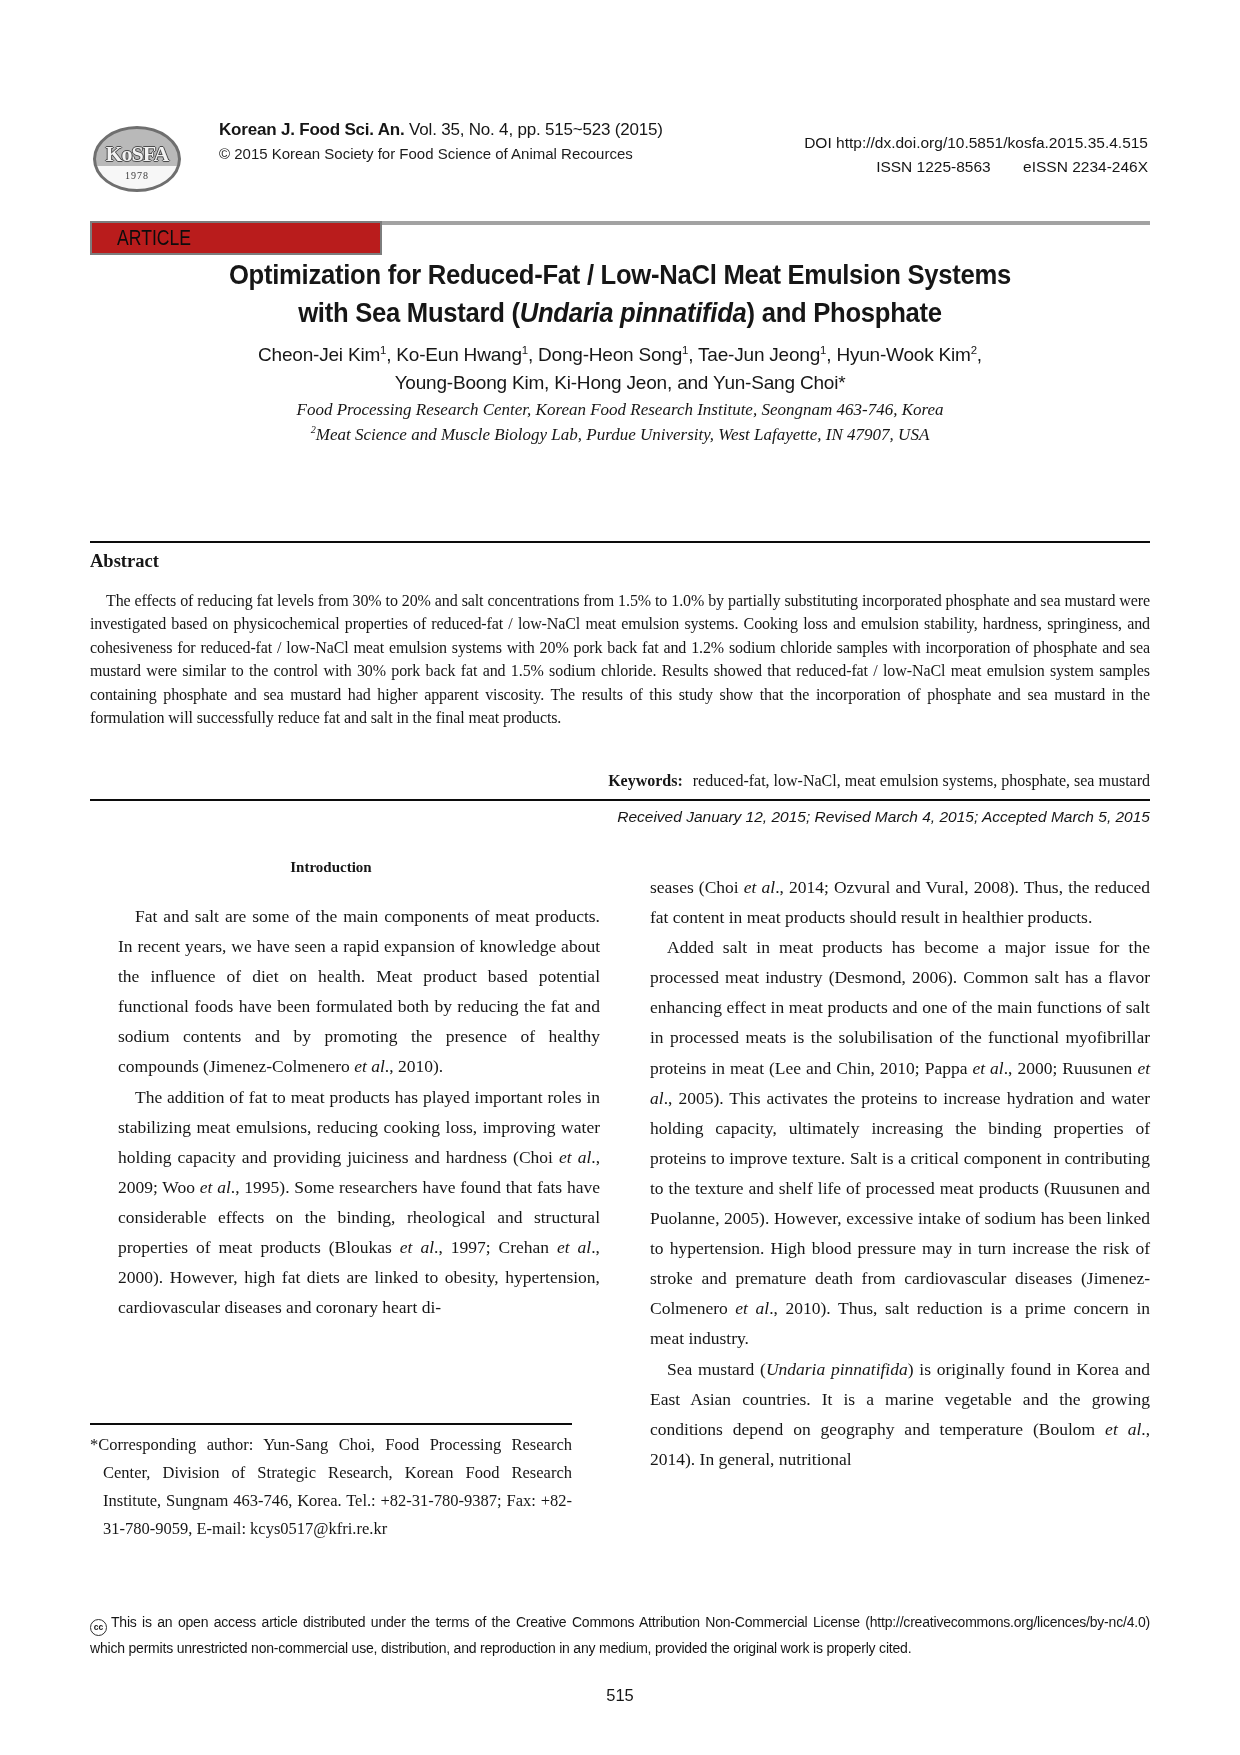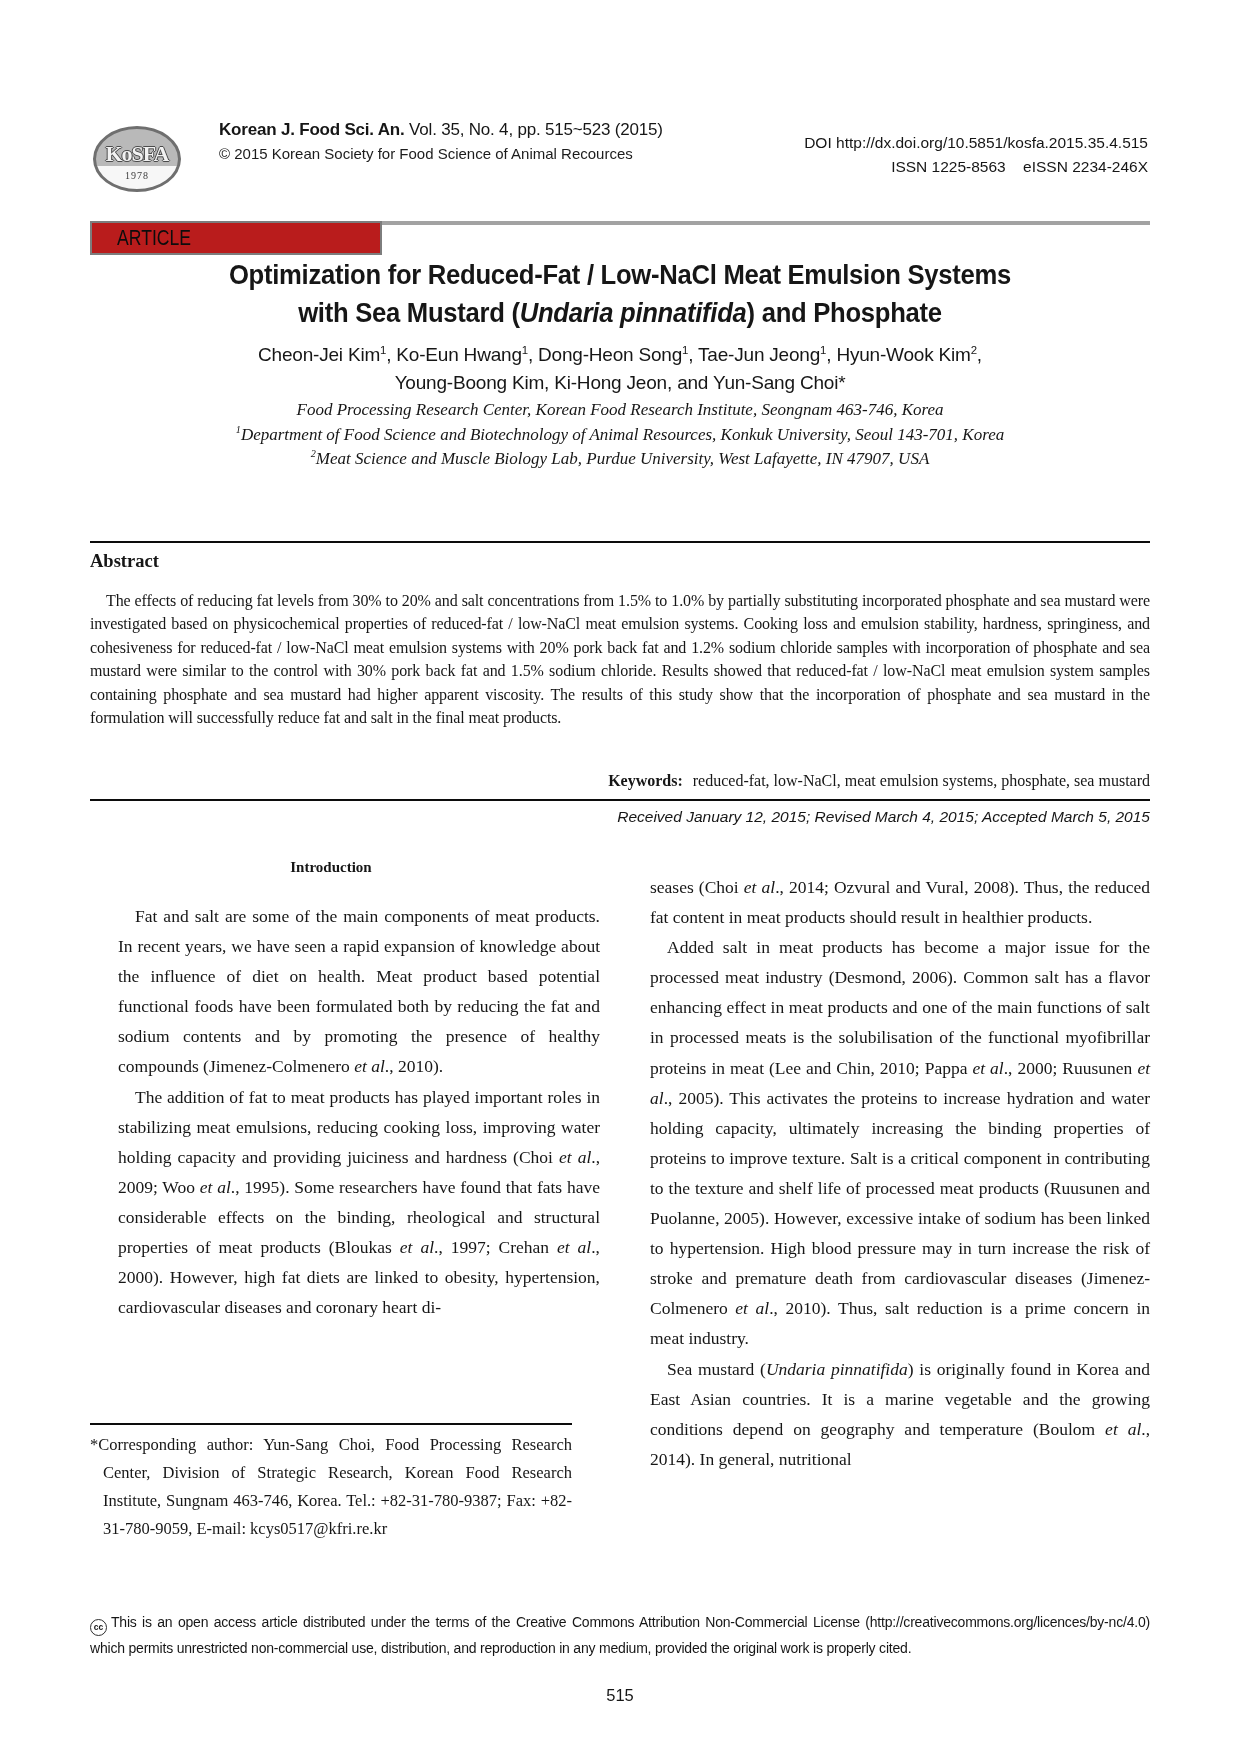--- a/index.html
+++ b/index.html
@@ -26,21 +26,21 @@
     text-shadow:-1px 0 #4a4a4a, 1px 0 #4a4a4a, 0 -1px #4a4a4a, 0 1px #4a4a4a;
   }
   .logo-year { display:block; margin-top:3px; font-size:10px; color:#3c3c3c; letter-spacing:1px; }
 
   .journal-info { position:absolute; left:200px; top:117px;margin-left:19px; }
   .journal-line { font-size:17px; line-height:25px; letter-spacing:-0.2px; }
   .journal-name { font-weight:bold; }
   .copyright-line { font-size:15px; line-height:23px; color:#1c1c1c; }
 
   .doi-block { position:absolute; right:92px; top:131px; text-align:right; font-size:15.5px; line-height:24px; }
-  .issn-sep { margin-left:13px; }
+  .issn-sep { margin-left:28px; }
 
   
   .article-banner { position:absolute; left:90px; top:221px; width:1060px; height:36px; }
   .banner-line { position:absolute; left:0; top:0; width:1060px; height:4px; background:#a2a2a2; }
   .article-box {
     position:absolute; left:0; top:0; width:292px; height:34px; box-sizing:border-box;
     background:#b91c1c; border:2px solid #7d7d7d;
     display:flex; align-items:center; padding-left:25px;
   }
   .article-box-label {
@@ -153,21 +153,20 @@
     <div><span>with Sea Mustard (</span><span class="i">Undaria pinnatifida</span><span>) and Phosphate</span></div>
   </div>
 
   <div class="authors">
     <div><span>Cheon-Jei Kim</span><sup>1</sup><span>, Ko-Eun Hwang</span><sup>1</sup><span>, Dong-Heon Song</span><sup>1</sup><span>, Tae-Jun Jeong</span><sup>1</sup><span>, Hyun-Wook Kim</span><sup>2</sup><span>,</span></div>
     <div>Young-Boong Kim, Ki-Hong Jeon, and Yun-Sang Choi*</div>
   </div>
 
   <div class="affiliations">
     <div>Food Processing Research Center, Korean Food Research Institute, Seongnam 463-746, Korea</div>
-    <div><sup>1</sup><span>Department of Food Science and Biotechnology of Animal Resources, Konkuk University, Seoul 143-701, Korea</span></div>
     <div><sup>2</sup><span>Meat Science and Muscle Biology Lab, Purdue University, West Lafayette, IN 47907, USA</span></div>
   </div>
 
   <div class="rule rule-abs-top"></div>
   <div class="abstract-heading">Abstract</div>
   <div class="abstract-body">The effects of reducing fat levels from 30% to 20% and salt concentrations from 1.5% to 1.0% by partially substituting incorporated phosphate and sea mustard were investigated based on physicochemical properties of reduced-fat / low-NaCl meat emulsion systems. Cooking loss and emulsion stability, hardness, springiness, and cohesiveness for reduced-fat / low-NaCl meat emulsion systems with 20% pork back fat and 1.2% sodium chloride samples with incorporation of phosphate and sea mustard were similar to the control with 30% pork back fat and 1.5% sodium chloride. Results showed that reduced-fat / low-NaCl meat emulsion system samples containing phosphate and sea mustard had higher apparent viscosity. The results of this study show that the incorporation of phosphate and sea mustard in the formulation will successfully reduce fat and salt in the final meat products.</div>
 
   <div class="keywords">
     <span class="keywords-label">Keywords:</span>
     <span>reduced-fat, low-NaCl, meat emulsion systems, phosphate, sea mustard</span>

